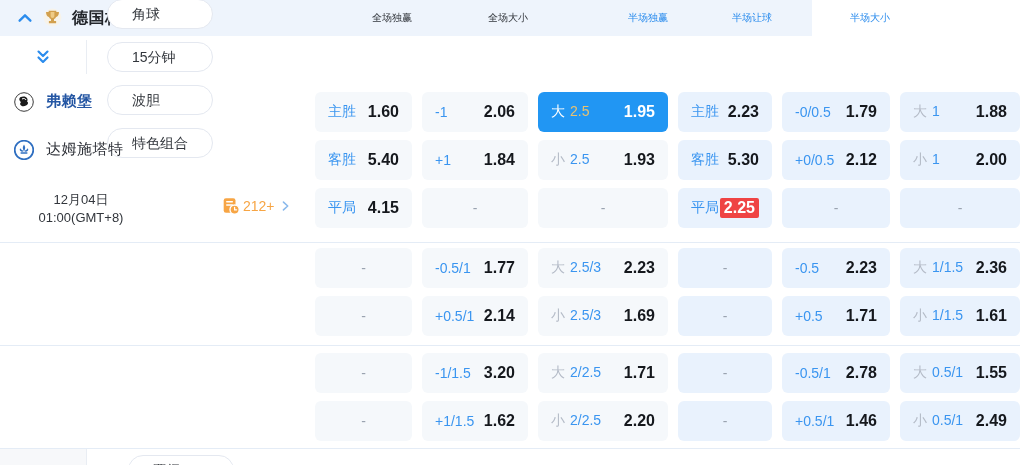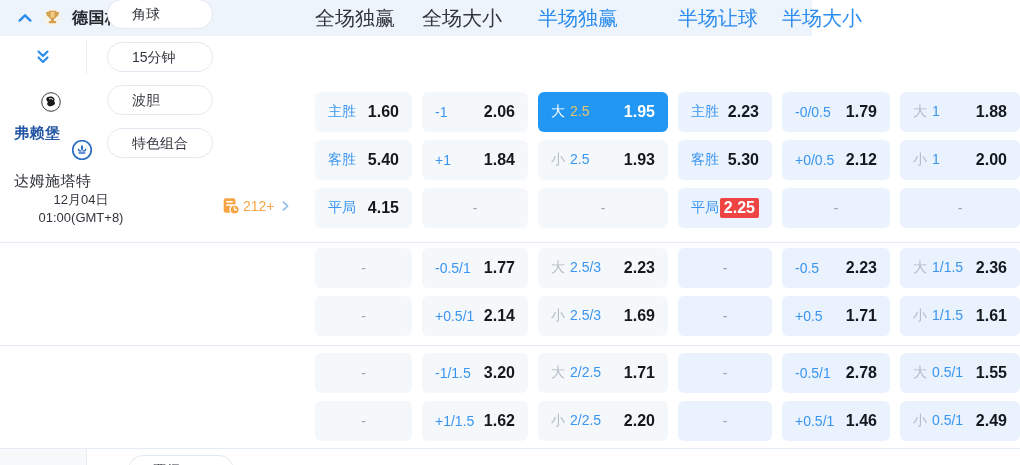--- a/index.html
+++ b/index.html
@@ -15,21 +15,21 @@
   }
   
   .topbar{
     position:absolute;top:0;left:0;width:812px;height:36px;
     background:#eef4fc;align-items:center;
   }
   .league{display:flex;align-items:center;gap:9px;padding-left:16px;}
   .icon-btn{display:flex;align-items:center;justify-content:center;cursor:pointer;}
   .league-name{font-size:16px;font-weight:bold;color:#23262b;letter-spacing:.5px;}
   .league-count{font-size:14px;color:#9aa1ab;margin-left:2px;}
-  .tab{font-size:20px;color:#32363c;text-align:left;cursor:pointer;white-space:nowrap;font-family:Liberation Mono, monospace;}
+  .tab{font-size:10px;color:#32363c;text-align:right;cursor:pointer;white-space:nowrap;font-family:Liberation Mono, monospace;}
   .tab.blue{color:#2b8ced;}
   
   .subbar{
     position:absolute;top:36px;left:0;width:1020px;height:42px;background:#fff;
     display:flex;align-items:center;
   }
   .dbl{width:86px;display:flex;justify-content:center;align-items:center;}
   .vline{width:1px;height:34px;background:#e9edf3;}
   .pills{display:flex;gap:13px;padding-left:20px;flex-direction:column;}
   .pill{
@@ -52,21 +52,21 @@
   .side{color:#b4bbc7;}
   .line{color:#3a95f0;}
   .odds{font-size:16px;font-weight:bold;color:#15181d;}
   .cell.sel{background:#2196f3;}
   .cell.sel .side{color:#ffffff;}
   .cell.sel .line{color:#e8c271;}
   .cell.sel .odds{color:#ffffff;}
   .odds.hl{background:#ef4444;color:#fff;padding:1px 4px;border-radius:2px;}
   .hdivider{position:absolute;left:0;width:1020px;height:1px;background:#e4ecf6;}
   
-  .team-row{position:absolute;left:14px;height:40px;display:flex;align-items:flex-end;gap:12px;flex-direction:column;}
+  .team-row{position:absolute;left:14px;height:40px;display:flex;align-items:flex-start;gap:12px;}
   .home-name{font-size:15px;font-weight:bold;color:#2456a3;letter-spacing:.5px;}
   .away-name{font-size:15px;color:#2e3138;letter-spacing:.5px;}
   .badge{width:20px;height:20px;display:flex;}
   .date{
     position:absolute;top:113px;left:0;width:162px;text-align:center;
     font-size:13px;color:#32363c;line-height:18px;
   }
   .more{
     position:absolute;top:119px;left:222px;display:flex;align-items:center;gap:3px;
     cursor:pointer;

